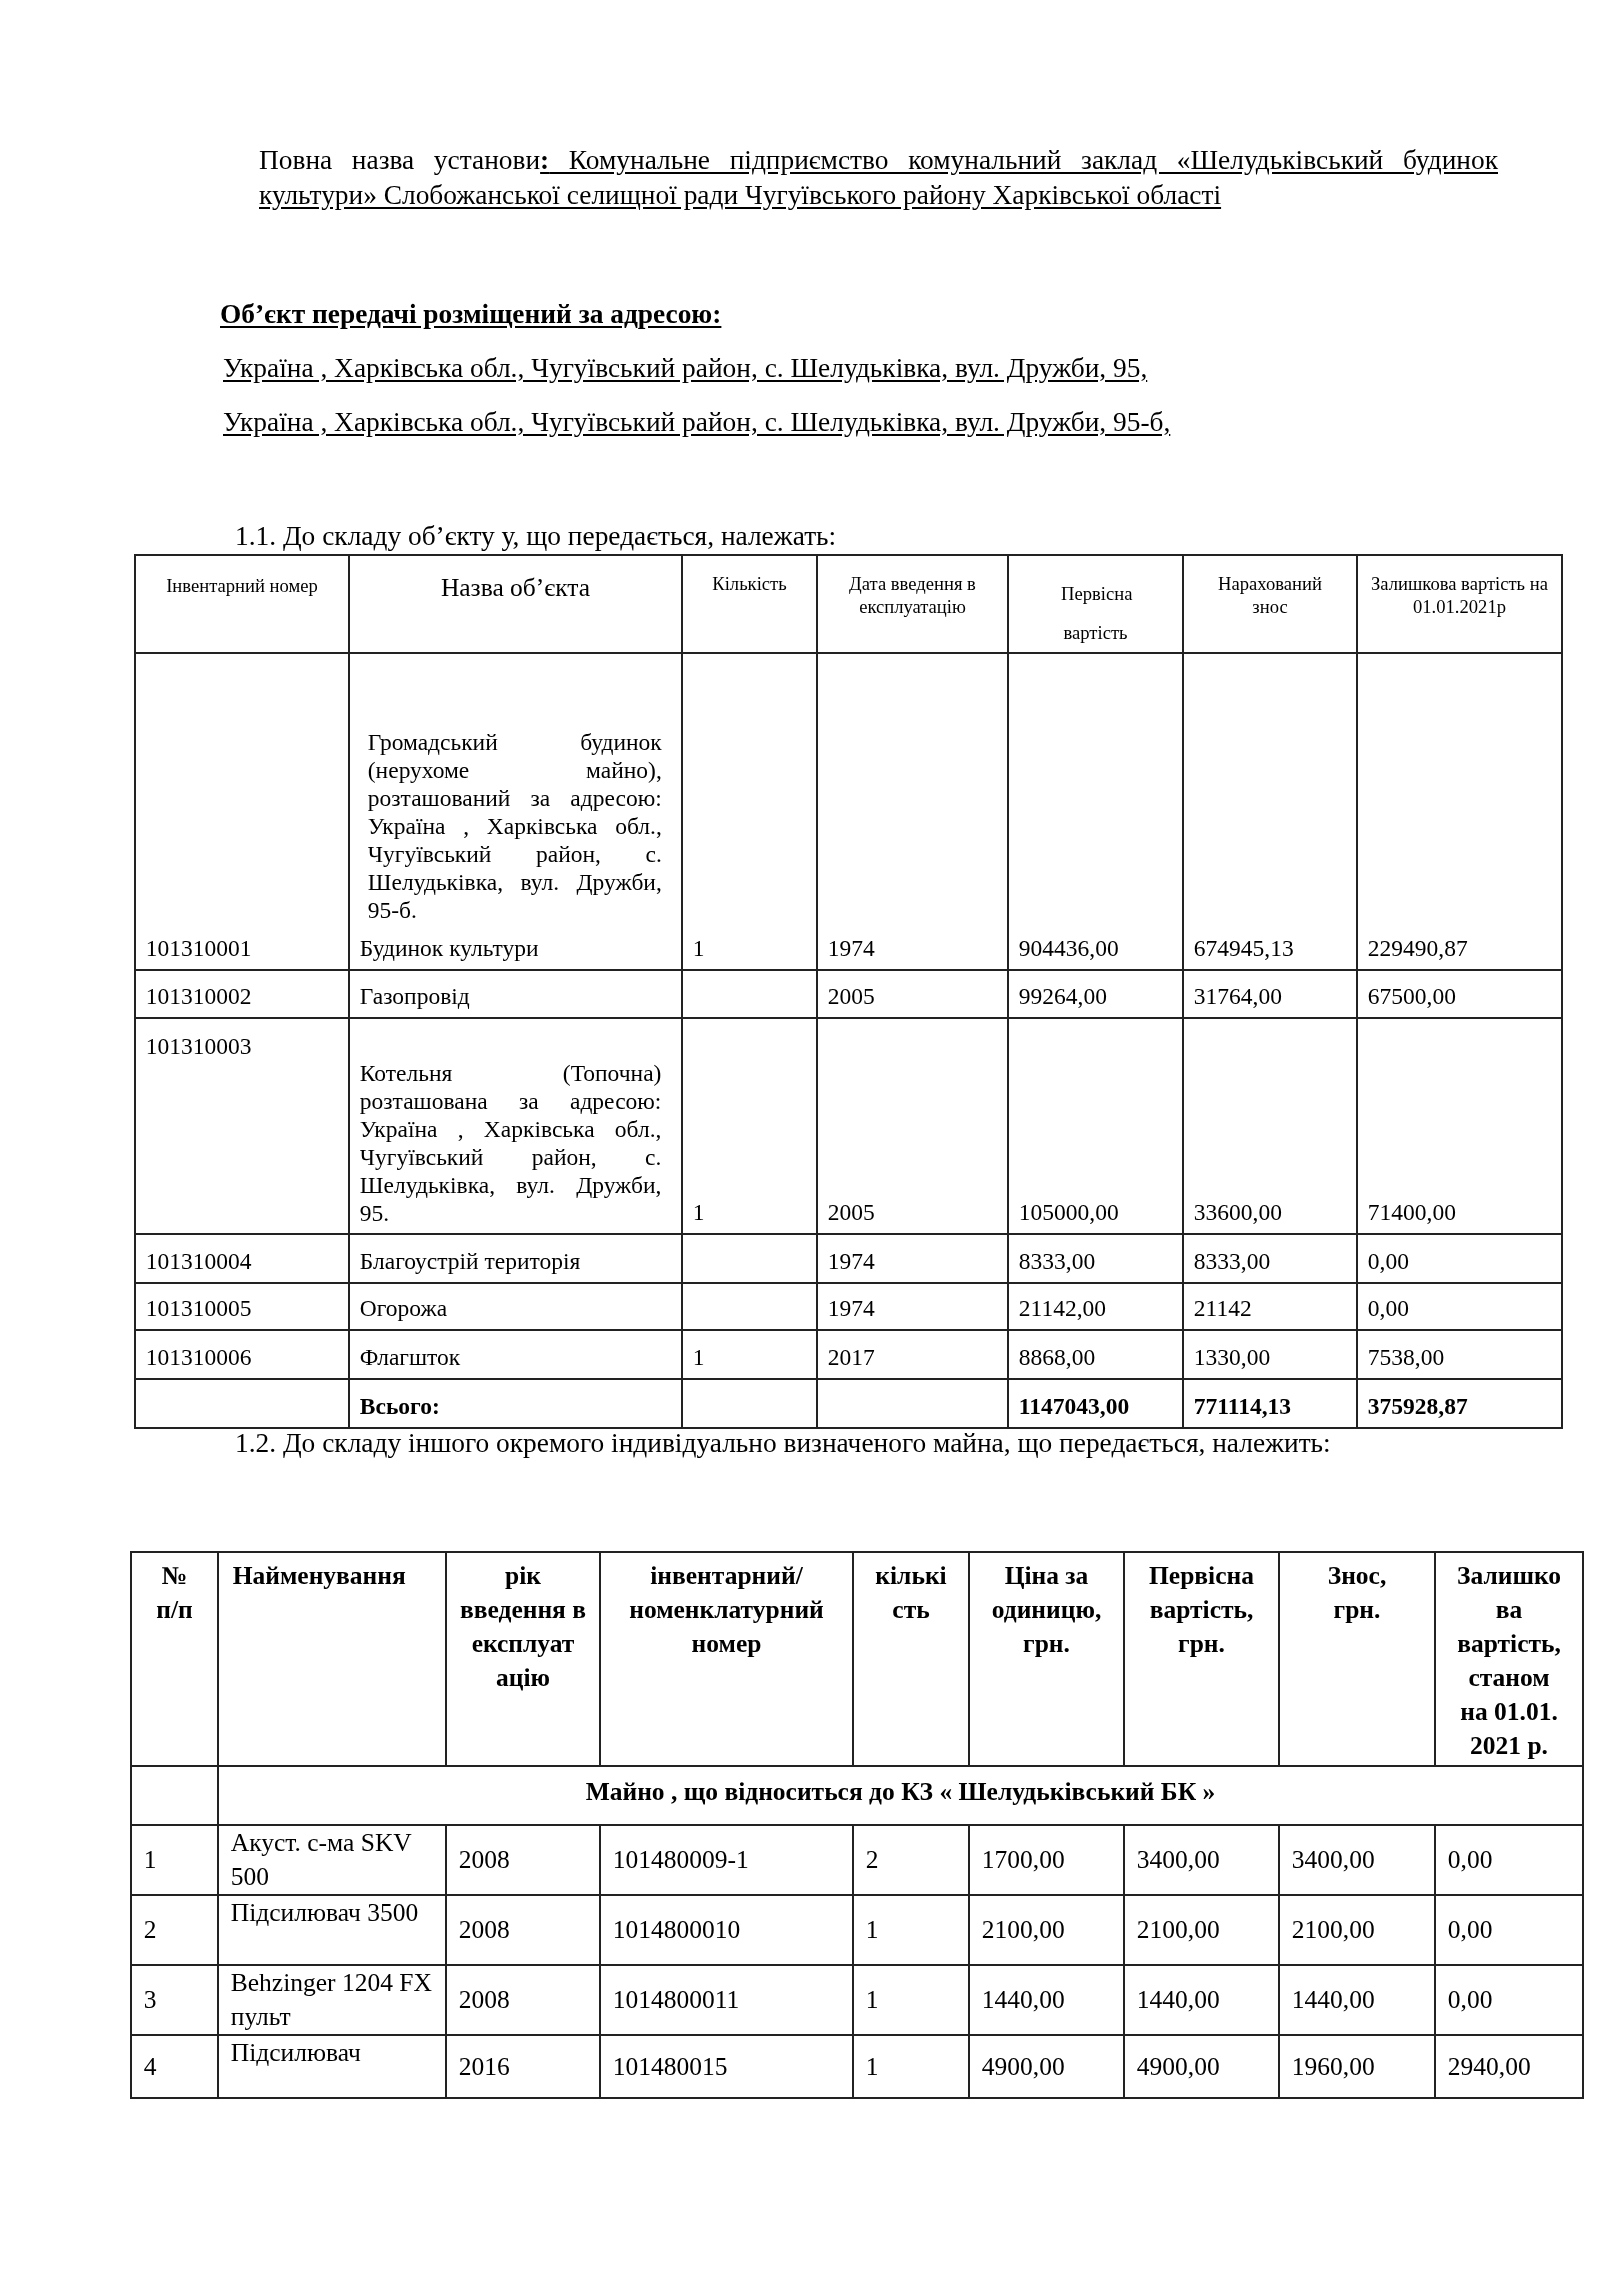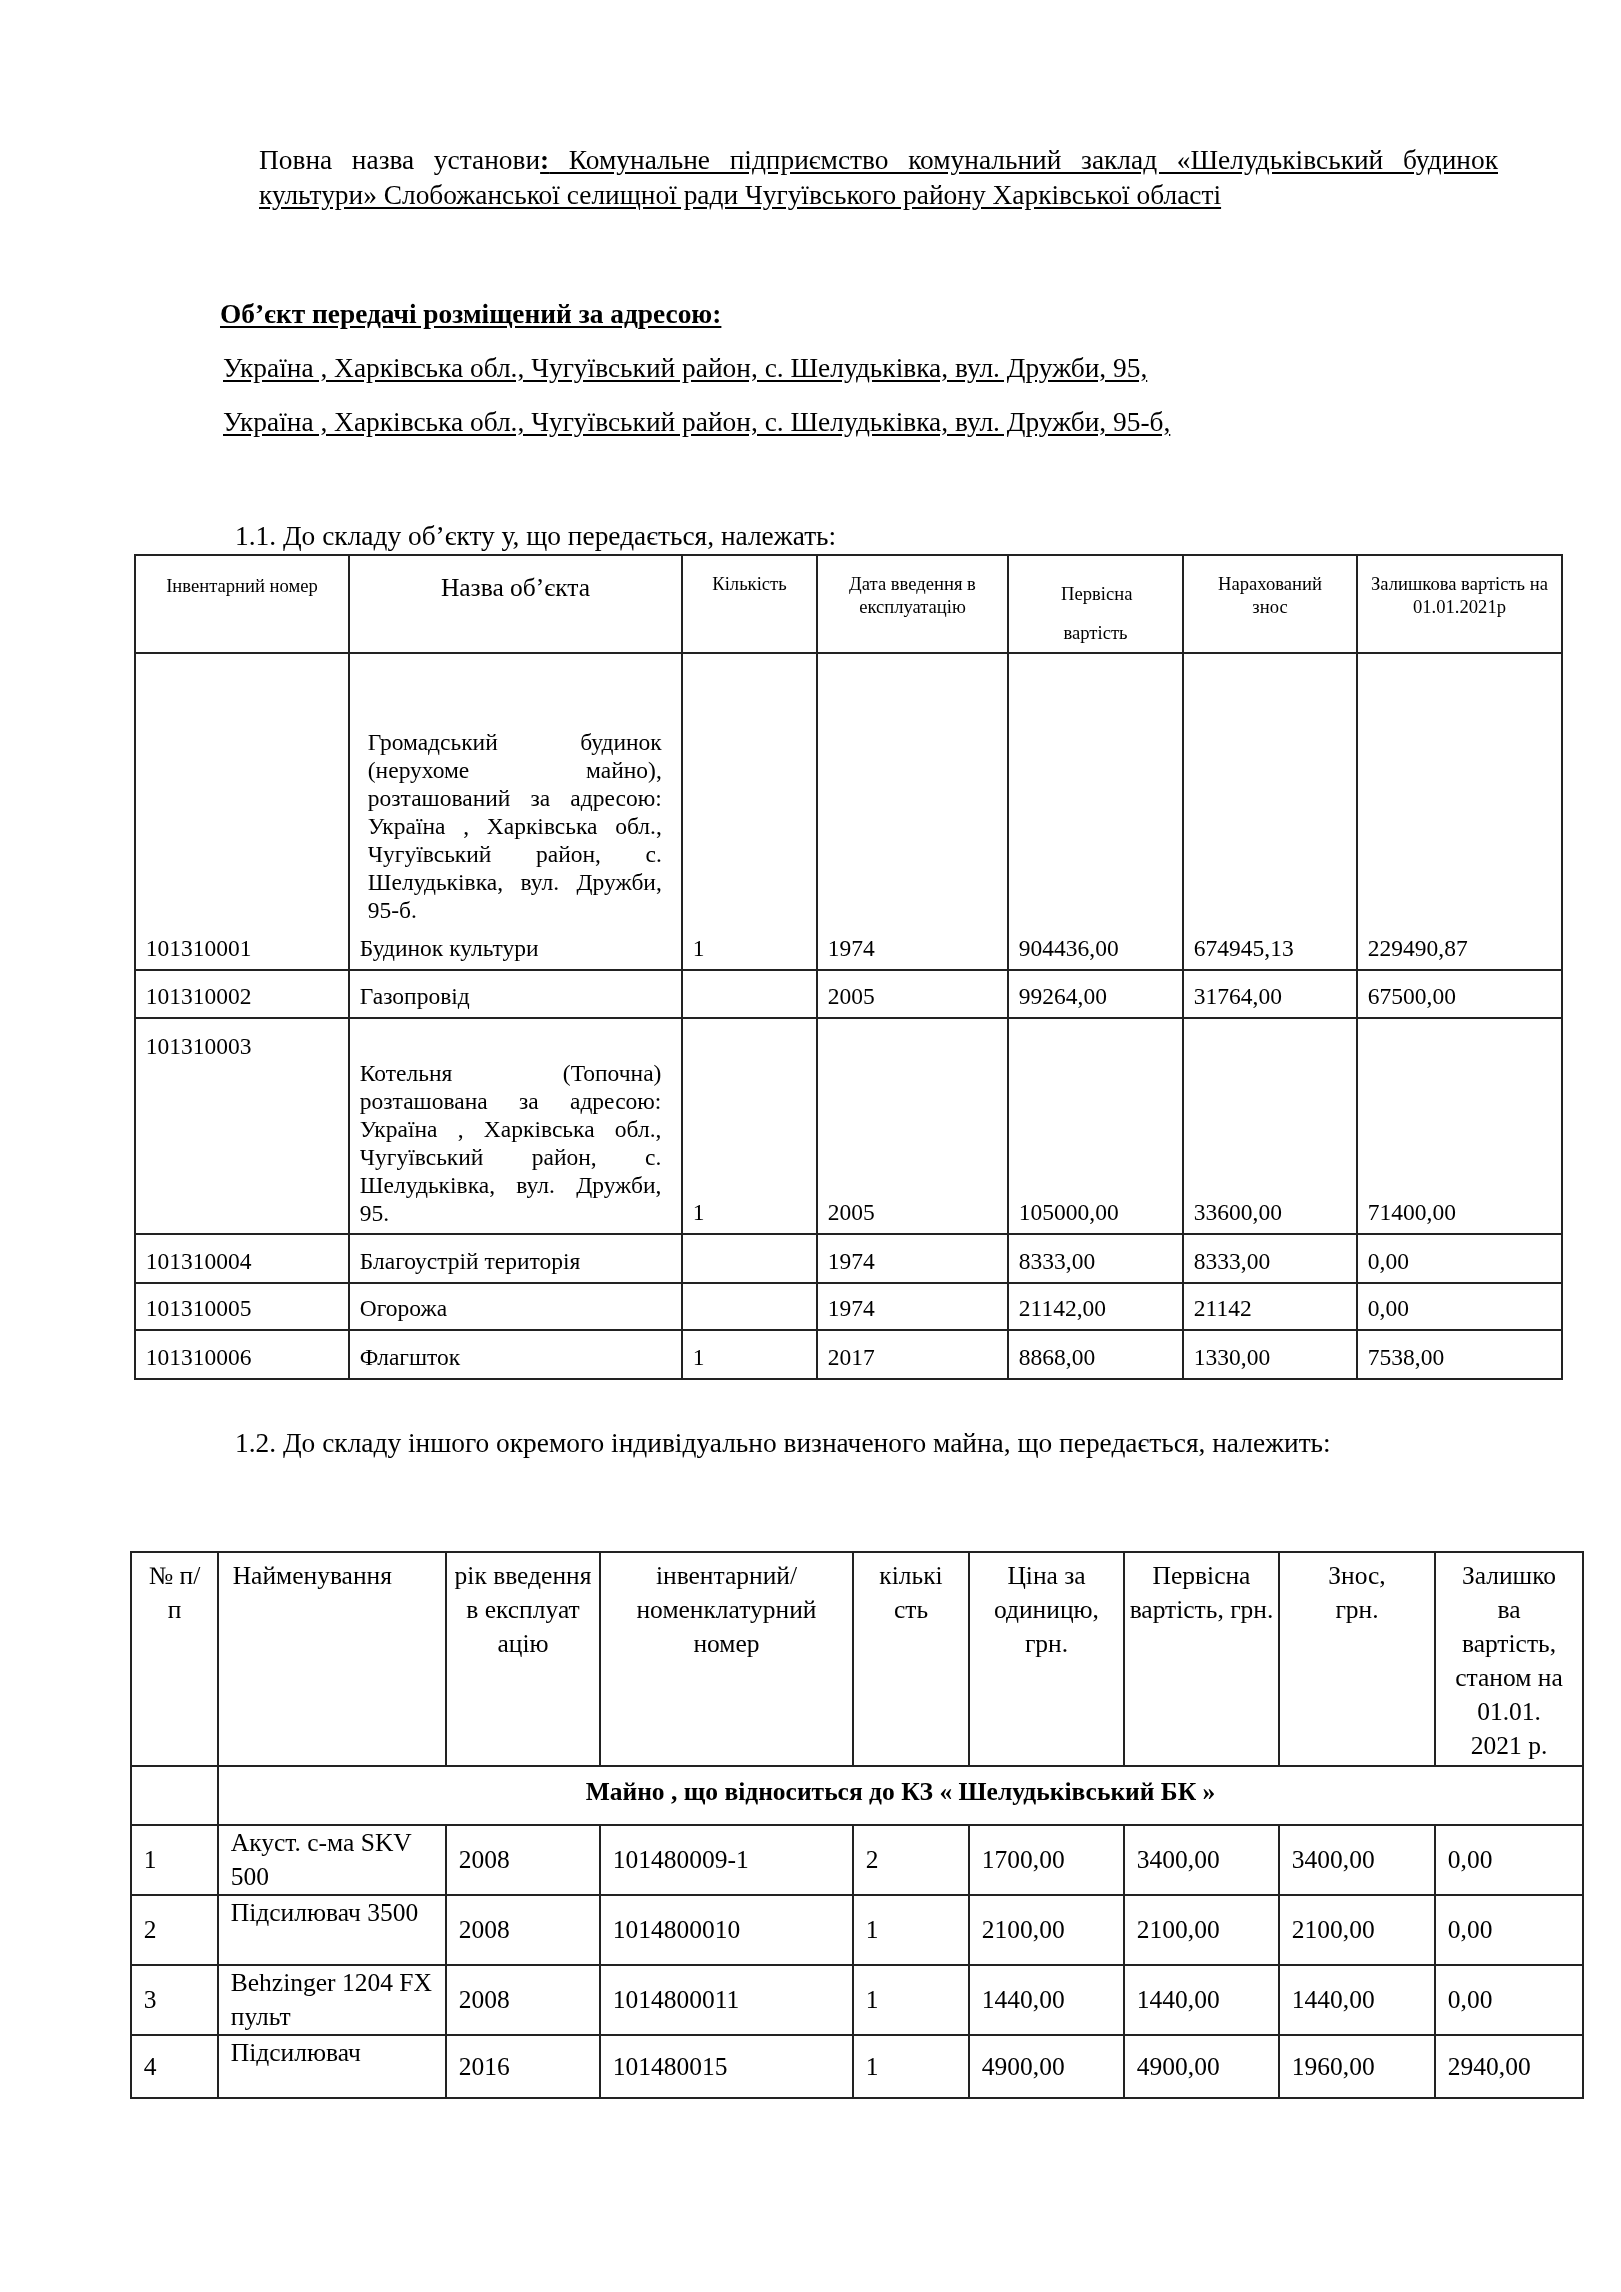--- a/index.html
+++ b/index.html
@@ -13,21 +13,21 @@
   table { position:absolute; border-collapse:collapse; table-layout:fixed; }
   td, th { border:2px solid #222; vertical-align:top; padding:0; font-weight:normal; }
 
   #t1 { left:134px; top:554px; width:1428px; }
   #t1 th { font-size:18.6px; line-height:23.5px; text-align:center; vertical-align:top; padding-top:15.7px;margin-top:16px; }
   #t1 td { font-size:23.5px; line-height:29px; padding:0 9.8px; vertical-align:bottom; padding-bottom:5.9px; }
   #t1 td.desc { text-align:justify; }
   #t1 td.desc .addr { display:block; text-align:justify; text-align-last:left; padding-top:19.6px;margin-left:8px; }
 
   #t2 { left:130px; top:1551px; width:1452px; }
-  #t2 th { font-size:25.5px; line-height:34px; text-align:center; vertical-align:top; padding:5.9px 3.9px 0 3.9px; }
+  #t2 th { font-size:25.5px; line-height:34px; text-align:center; vertical-align:top; padding:5.9px 3.9px 0 3.9px;font-weight:bold; }
   #t2 td { font-size:25.5px; line-height:34px; padding:0 11.8px; vertical-align:middle; }
   #t2 td.section { text-align:center; font-weight:bold; vertical-align:top; padding-top:7.8px; }
   #t2 td.name { line-height:34px; }
 </style>
 </head>
 <body>
 
 <div class="abs para" style="left:223px; top:143px; width:1239px; text-align:justify; text-align-last:left;margin-left:36px;">
   <span>Повна назва установи</span><span class="b u">:</span><span class="u"> Комунальне підприємство  комунальний заклад «Шелудьківський будинок культури» Слобожанської селищної ради Чугуївського району Харківської області</span>
 </div>
@@ -107,20 +107,29 @@
     <td>0,00</td>
   </tr>
   <tr style="height:49px">
     <td>101310006</td>
     <td>Флагшток</td>
     <td>1</td>
     <td>2017</td>
     <td>8868,00</td>
     <td>1330,00</td>
     <td>7538,00</td>
+  </tr>
+  <tr style="height:49px">
+    <td></td>
+    <td class="b">Всього:</td>
+    <td></td>
+    <td></td>
+    <td class="b">1147043,00</td>
+    <td class="b">771114,13</td>
+    <td class="b">375928,87</td>
   </tr>
 </tbody>
   </table>
 
 <div class="abs para" style="left:235px; top:1426px; width:1231px; text-align:justify; text-align-last:left; line-height:34px;">1.2. До складу іншого окремого індивідуально визначеного майна, що передається, належить:</div>
 
 <table id="t2">
   <colgroup>
     <col style="width:87px">
       <col style="width:228px">

